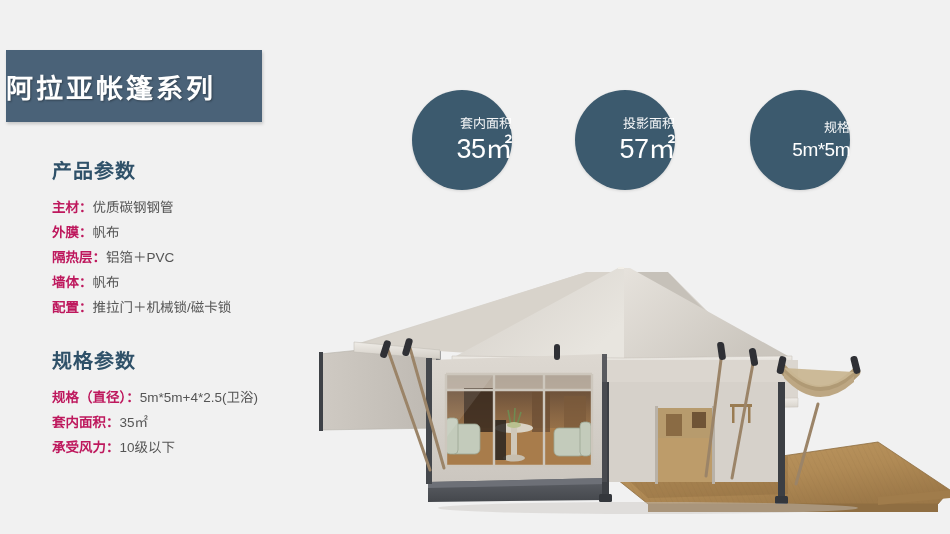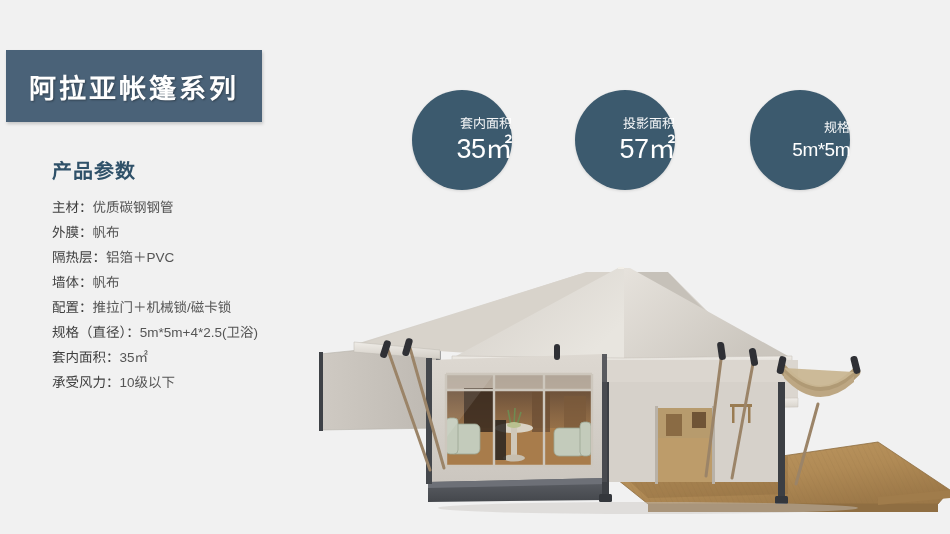--- a/index.html
+++ b/index.html
@@ -9,41 +9,41 @@
     background:#f1f1f1;
     font-family:"Liberation Sans","DejaVu Sans",sans-serif;
     overflow:hidden;position:relative;
   }
   #page{position:relative;width:950px;height:534px;background:#f1f1f1;overflow:hidden;}
 
   
   .title-banner{
     position:absolute;left:6px;top:50px;width:256px;height:72px;
     background:#4a6278;
-    display:flex;align-items:center;justify-content:center;
+    display:flex;align-items:center;
     box-shadow:1px 2px 3px rgba(0,0,0,.18);
     font-family:Liberation Serif, serif;
   }
   .title-banner .txt{
     color:#ffffff;font-size:27px;font-weight:bold;letter-spacing:3px;
     text-shadow:1px 1px 2px rgba(0,0,0,.35);
     white-space:nowrap;
   }
 
   
   .spec-col{position:absolute;left:52px;top:155px;width:300px;}
   .sec-head{
     color:#2f5169;font-size:20px;font-weight:bold;letter-spacing:1px;
     margin:0 0 11px 0;white-space:nowrap;
   }
   .sec-head.second{margin-top:25px;}
   .spec-row{
     font-size:13.5px;line-height:25px;white-space:nowrap;color:#555;
   }
-  .spec-row .k{font-weight:normal;color:#404040;}
+  .spec-row .k{font-weight:bold;color:#be185d;}
   .spec-row .v{color:#555;}
 
   
   .circle{
     position:absolute;width:100px;height:100px;border-radius:50%;
     background:#3c5a6e;color:#fff;
     display:flex;flex-direction:column;align-items:flex-end;justify-content:center;
     box-shadow:0 1px 3px rgba(0,0,0,.12);
   }
   .circle .c-label{font-size:13px;line-height:1;opacity:.95;margin-bottom:6px;white-space:nowrap;}
@@ -79,20 +79,21 @@
     <div class="spec-row">
       <span class="k">隔热层：</span><span class="v">铝箔＋PVC</span>
     </div>
     <div class="spec-row">
       <span class="k">墙体：</span><span class="v">帆布</span>
     </div>
     <div class="spec-row">
       <span class="k">配置：</span><span class="v">推拉门＋机械锁/磁卡锁</span>
     </div>
 
+    <div class="sec-head second">规格参数</div>
 
     <div class="spec-row">
       <span class="k">规格（直径）：</span><span class="v">5m*5m+4*2.5(卫浴)</span>
     </div>
     <div class="spec-row">
       <span class="k">套内面积：</span><span class="v">35㎡</span>
     </div>
     <div class="spec-row">
       <span class="k">承受风力：</span><span class="v">10级以下</span>
     </div>

